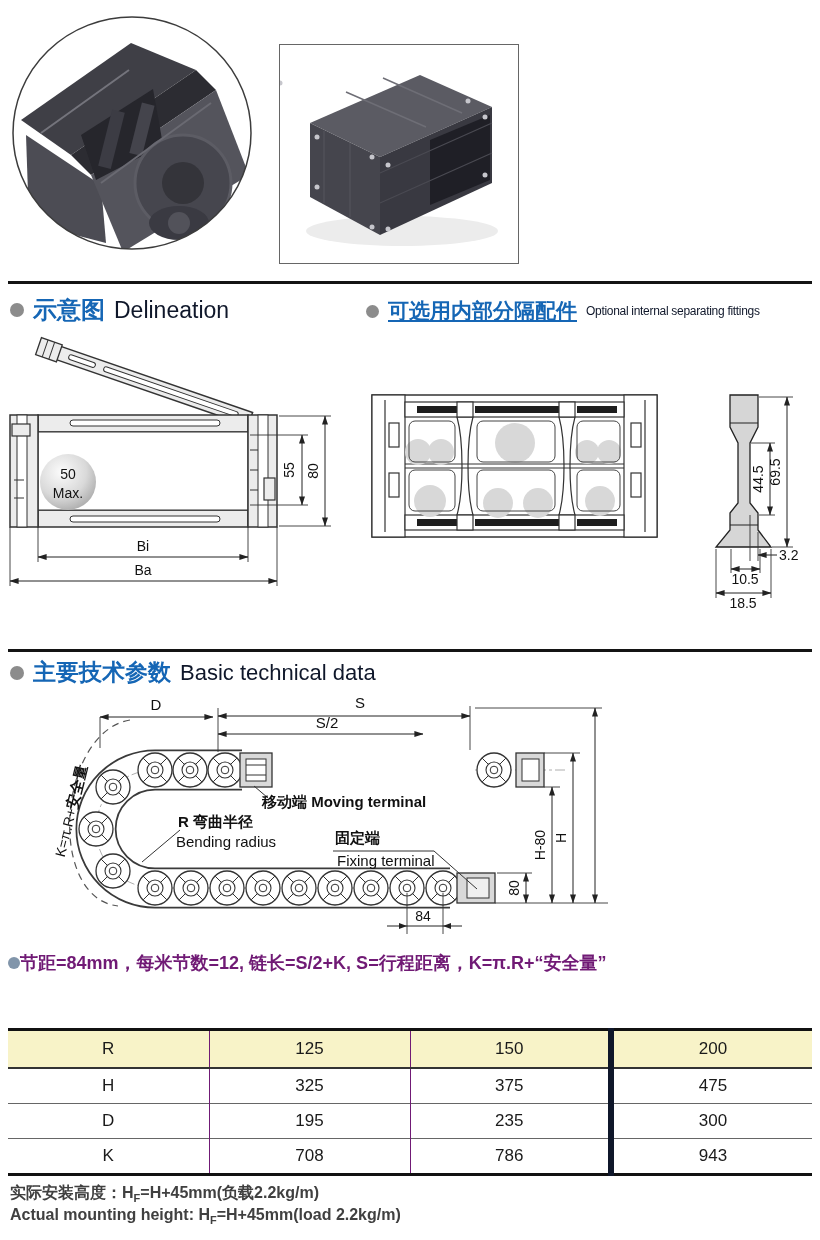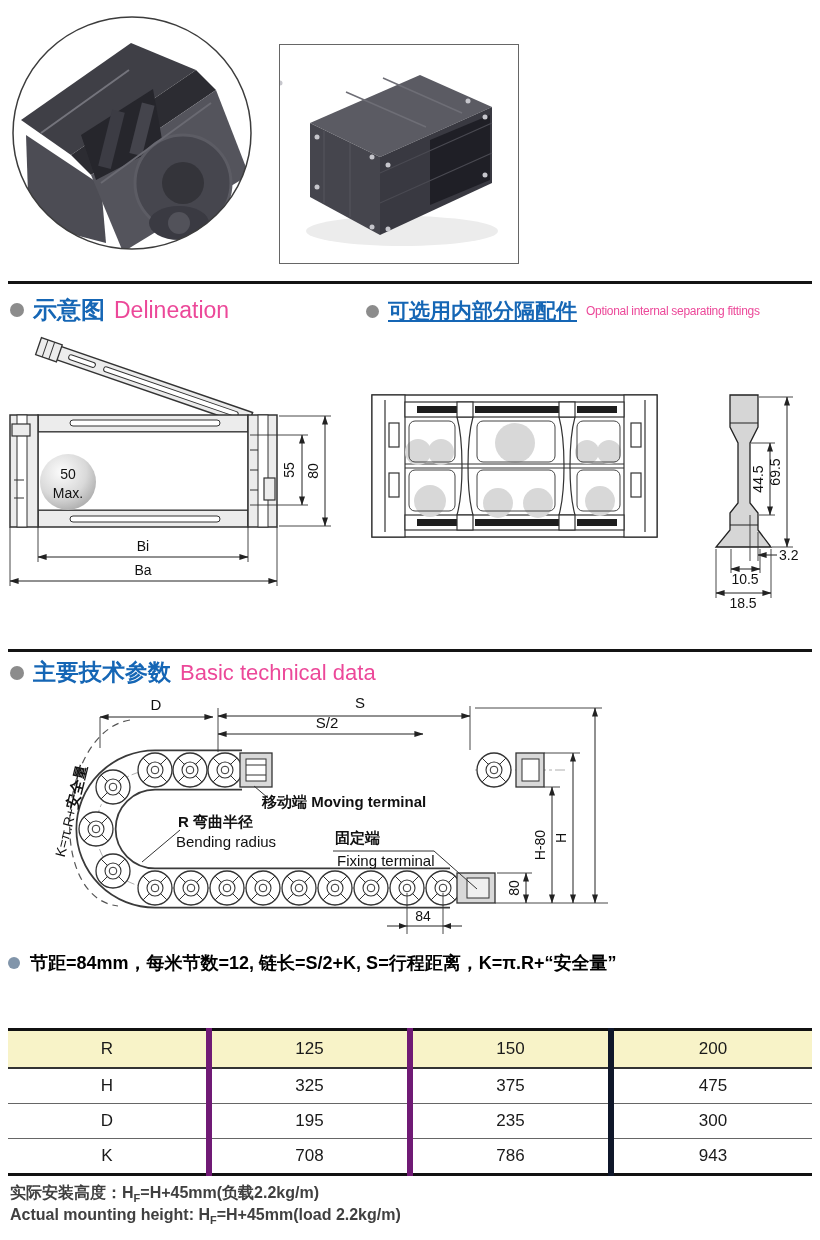--- a/index.html
+++ b/index.html
@@ -5,32 +5,32 @@
   html,body{margin:0;padding:0;background:#fff;}
   #page{position:relative;width:820px;height:1240px;background:#fff;overflow:hidden;
         font-family:"Liberation Sans","DejaVu Sans",sans-serif;color:#1a1a1a;}
   .abs{position:absolute;}
   .rule{position:absolute;left:8px;width:804px;height:3px;background:#141414;}
   .sec-h{position:absolute;display:flex;align-items:center;gap:9px;white-space:nowrap;}
   .dot{border-radius:50%;flex:0 0 auto;}
   .dot.g{width:14px;height:14px;background:#8c8c8c;}
   .dot.b{width:12px;height:12px;background:#8195aa;}
   .h-cn{font-weight:bold;color:#1566b5;}
-  .h-en{color:#ec4899;}
+  .h-en{color:#0f172a;}
   .h1 .h-cn{font-size:24px;} .h1 .h-en{font-size:23px;}
   .h2 .h-cn{font-size:21px;text-decoration:underline;} .h2 .h-en{font-size:12px;letter-spacing:-.3px;}
   .h3 .h-cn{font-size:23px;} .h3 .h-en{font-size:22px;}
-  .note{position:absolute;left:8px;display:flex;align-items:center;gap:10px;
-        font-size:18px;font-weight:600;color:#000000;white-space:nowrap;}
+  .note{position:absolute;left:8px;display:flex;align-items:center;
+        font-size:18px;font-weight:600;color:#701a75;white-space:nowrap;}
   table.tech{position:absolute;left:8px;top:1028px;width:804px;border-collapse:collapse;
         border-top:3px solid #111;border-bottom:3px solid #111;font-size:17px;color:#1a1a1a;}
   table.tech td,table.tech th{width:25%;text-align:center;font-weight:normal;
         height:32px;border-top:1px solid #666;}
   table.tech thead th{background:#f8f3c8;height:34px;border-top:none;}
-  table.tech td+td,table.tech th+th{border-left:6px solid #701a75;}
+  table.tech td+td,table.tech th+th{border-left:1px solid #701a75;}
   table.tech td:nth-child(4),table.tech th:nth-child(4){border-left:6px solid #0f172a;}
   table.tech thead tr{border-bottom:2px solid #333;}
   .foot{position:absolute;left:10px;font-size:16px;font-weight:600;color:#404040;white-space:nowrap;}
   .subf{font-size:11px;vertical-align:-4px;}
   .photo{position:absolute;}
   svg text{font-family:"Liberation Sans","DejaVu Sans",sans-serif;}
   .dt{font-size:14px;fill:#111;}
   .lbl{font-size:15px;fill:#111;}
   .ext{stroke:#333;stroke-width:.9;}
   .dim{stroke:#222;stroke-width:1;marker-start:url(#arr);marker-end:url(#arr);}

